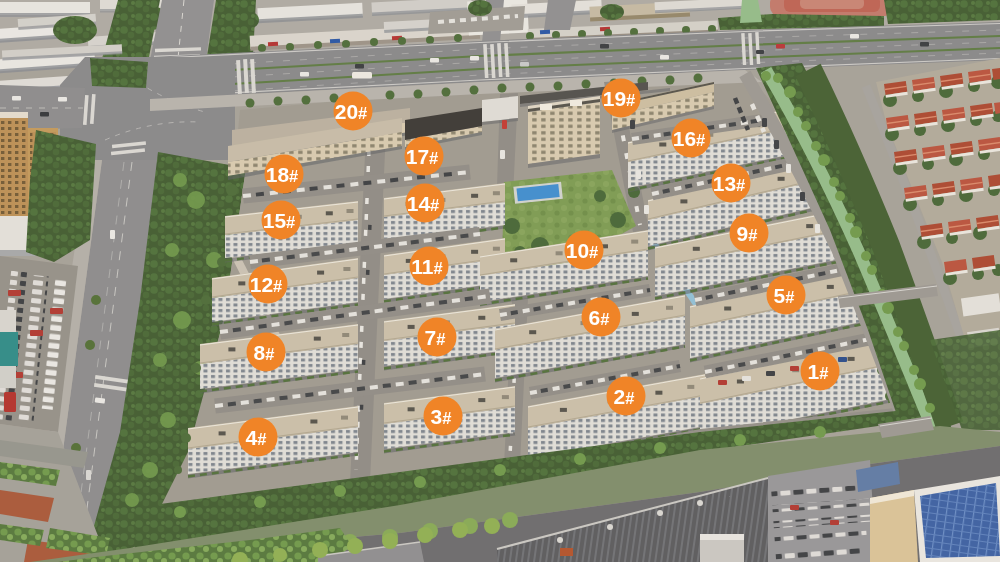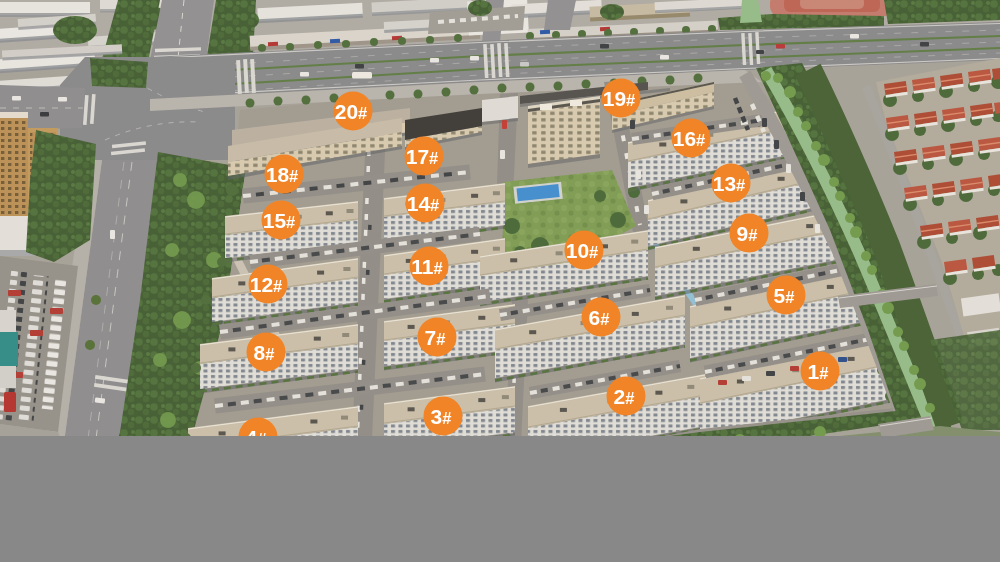--- a/index.html
+++ b/index.html
@@ -1,16 +1,16 @@
 <!DOCTYPE html>
 <html><head>
 <meta charset="utf-8">
 <style>
 html,body{margin:0;padding:0;background:#888;}
-#scene{width:1000px;height:436px;position:relative;overflow:hidden;font-family:"Liberation Sans",sans-serif;}
+#scene{width:1000px;height:562px;position:relative;overflow:hidden;font-family:"Liberation Sans",sans-serif;}
 </style>
 </head>
 <body>
 <div id="scene">
 <svg width="1000" height="562" viewBox="0 0 1000 562">
 <defs>
 <pattern id="fac" width="7.5" height="5.5" patternUnits="userSpaceOnUse">
   <rect width="7.5" height="5.5" fill="#dfdfdb"></rect>
   <rect x="1" y="1" width="4" height="3" fill="#6b7683" opacity="0.85"></rect>
 </pattern>

